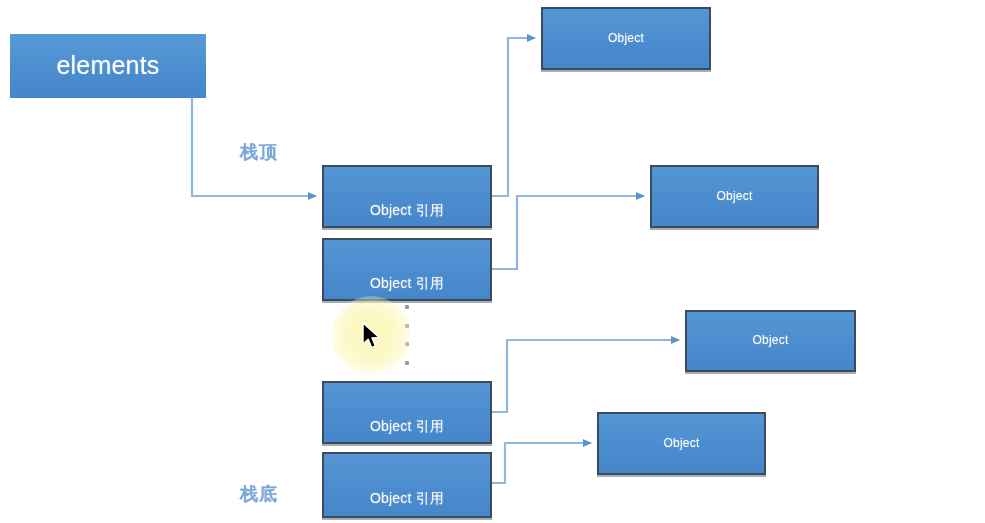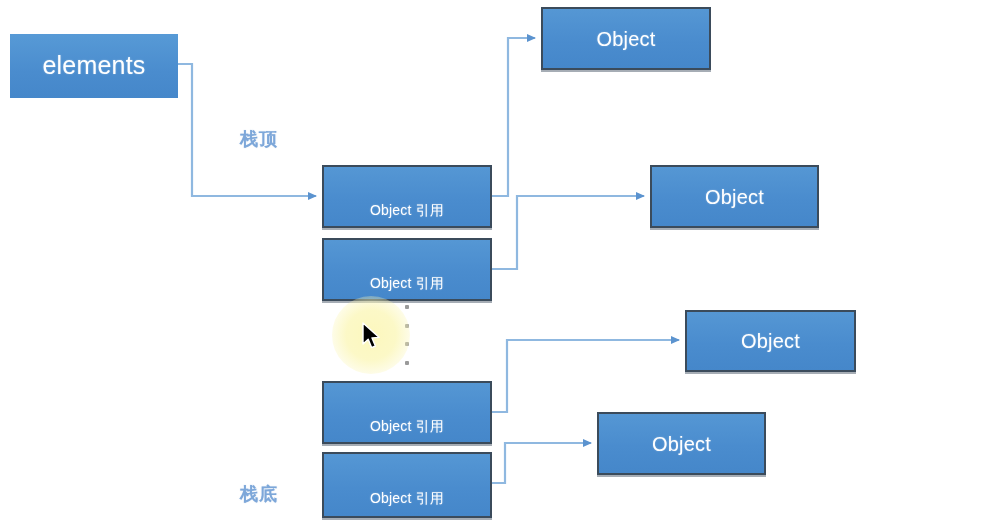--- a/index.html
+++ b/index.html
@@ -45,46 +45,46 @@
   }
   .node.plain {
     border: none;
     background: linear-gradient(180deg, #579ad6 0%, #4a8cce 60%, #4587ca 100%);
   }
   .node-label {
     display: block;
     line-height: 1.1;
     text-shadow: 0 0 2px rgba(255,255,255,0.35);
   }
-  #elements-box { left: 10px; top: 34px; width: 168px; height: 64px; }
+  #elements-box { left: 10px; top: 34px; width: 196px; height: 64px; }
   #elements-box .node-label { font-size: 25px; font-weight: 400; }
 
   .ref-box .node-label { font-size: 14px; margin-top: 28px; }
   #ref-box-1 { left: 322px; top: 165px; width: 170px; height: 63px; }
   #ref-box-2 { left: 322px; top: 238px; width: 170px; height: 63px; }
   #ref-box-3 { left: 322px; top: 381px; width: 170px; height: 63px; }
   #ref-box-4 { left: 322px; top: 452px; width: 170px; height: 66px; }
 
-  .object-box .node-label { font-size: 20px; }
+  .object-box .node-label { font-size: 12px; }
   #object-box-1 { left: 541px; top: 7px;   width: 170px; height: 63px; }
   #object-box-2 { left: 650px; top: 165px; width: 169px; height: 63px; }
   #object-box-3 { left: 685px; top: 310px; width: 171px; height: 62px; }
   #object-box-4 { left: 597px; top: 412px; width: 169px; height: 63px; }
 
   .side-label {
     position: absolute;
     color: #7da7d9;
     font-size: 18px;
     font-weight: 600;
     letter-spacing: 1px;
     white-space: nowrap;
     user-select: none;
     text-shadow: 0 0 1px rgba(125,167,217,0.5);
   }
-  #label-stack-top    { left: 240px; top: 127px; }
+  #label-stack-top    { left: 240px; top: 140px; }
   #label-stack-bottom { left: 240px; top: 482px; }
 
   #ellipsis {
     position: absolute;
     left: 401px;
     top: 305px;
     width: 12px;
     height: 60px;
     display: flex;
     flex-direction: column;

